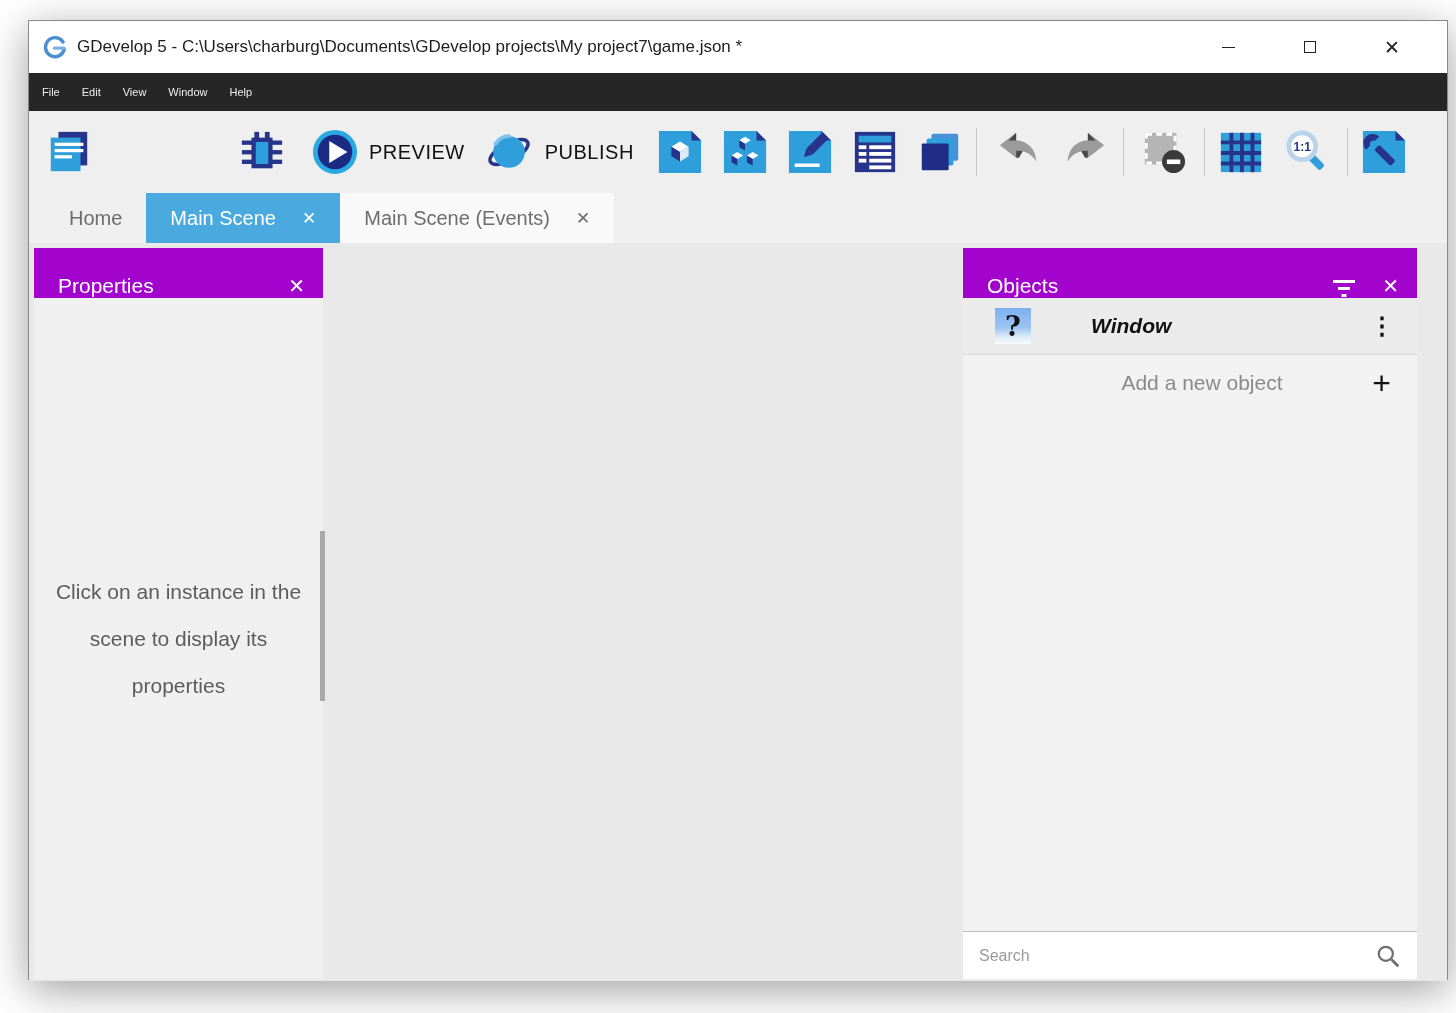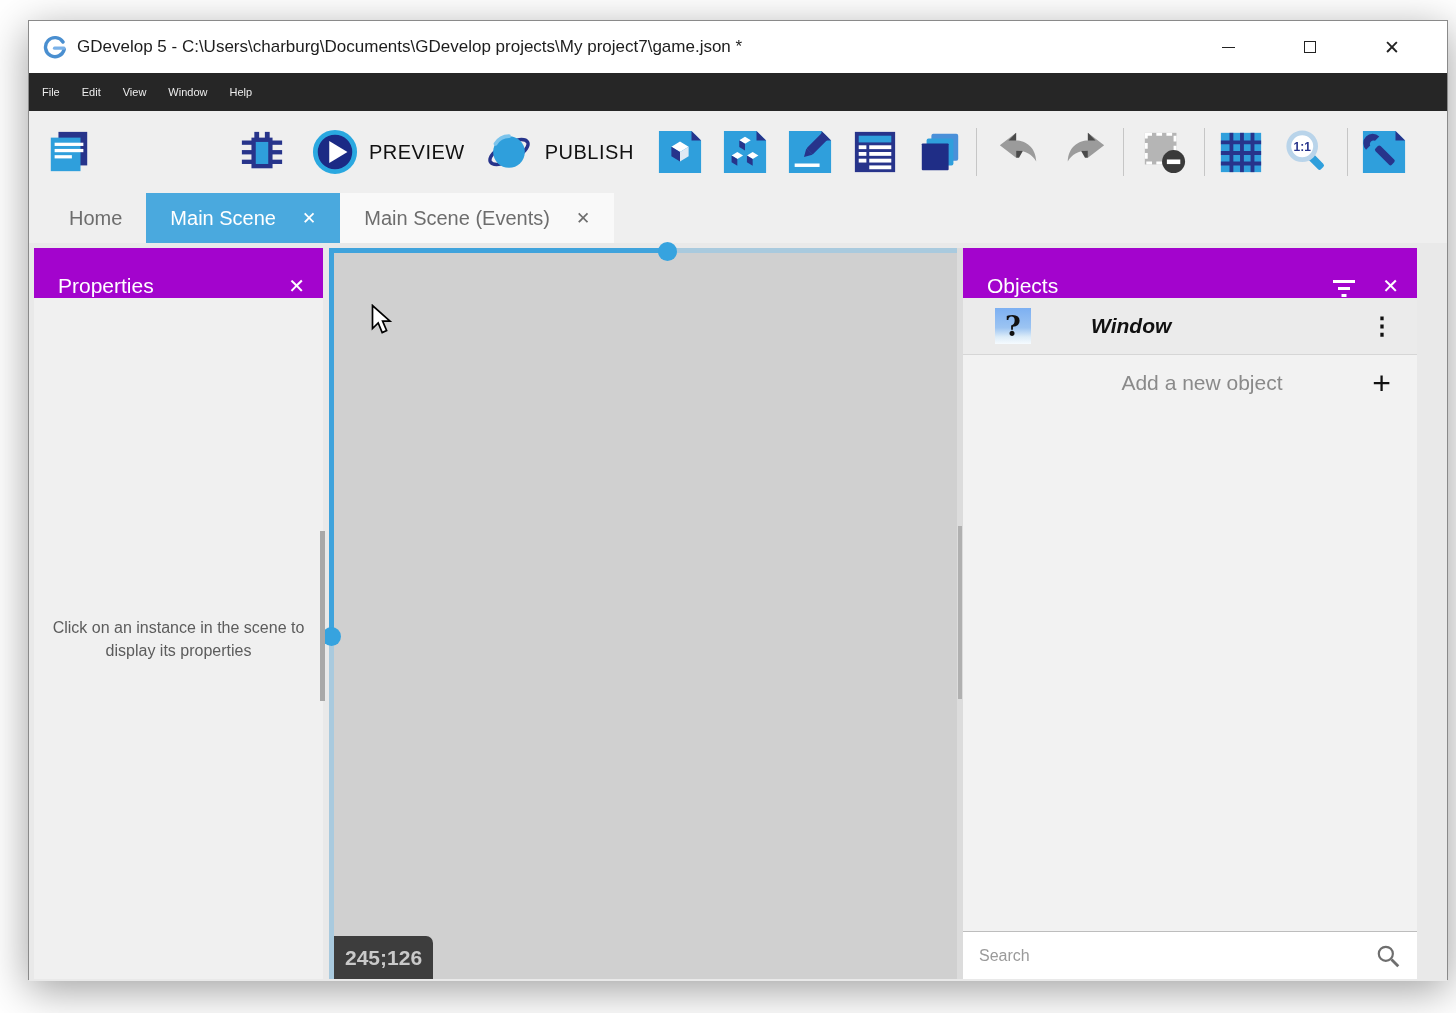--- a/index.html
+++ b/index.html
@@ -41,21 +41,21 @@
 
   
   .content { position:relative; height:738px; background:#e9e9e9; }
 
   .panel-header { height:50px; background:#a304cd; color:#fff; display:flex; align-items:flex-end; }
   .panel-title { font-size:21px; margin-left:24px; }
   .ph-close { font-size:20px; color:#fff; margin-right:18px; }
 
   .props-panel { position:absolute; left:5px; top:5px; width:289px; height:731px; background:#f0f0f0; }
   .props-body { height:681px; display:flex; align-items:center; justify-content:center; }
-  .props-msg { width:256px; text-align:center; font-size:16px; line-height:23px; color:#5c5c5c; }
+  .props-msg { width:256px; text-align:center; font-size:21px; line-height:47px; color:#5c5c5c; }
 
   .canvas { position:absolute; left:300px; top:5px; width:634px; height:731px; background:#d0d0d0; }
   .cv-top-border { position:absolute; top:0; left:0; right:0; height:5px; display:flex; }
   .cv-top-border .solid { width:339px; background:#3fa3dc; }
   .cv-top-border .faded { flex:1; background:#a9cade; }
   .cv-left-border { position:absolute; top:0; left:0; bottom:0; width:5px; }
   .cv-left-border .solid { height:384px; background:#3fa3dc; }
   .cv-left-border .faded { height:347px; background:#a9cade; }
   .handle { position:absolute; width:19px; height:19px; border-radius:50%; background:#36a3df; }
   .handle-top { left:329px; top:-6px; }
@@ -319,41 +319,20 @@
     <div class="props-panel">
       <div class="panel-header">
         <span class="panel-title">Properties</span>
         <span class="ph-close" style="margin-left:auto">✕</span>
       </div>
       <div class="props-body">
         <div class="props-msg">Click on an instance in the scene to display its properties</div>
       </div>
     </div>
 
-    <div class="canvas">
-      <div class="cv-top-border">
-        <div class="solid"></div>
-          <div class="faded"></div>
-      </div>
-      <div class="cv-left-border">
-        <div class="solid"></div>
-          <div class="faded"></div>
-      </div>
-      <div class="handle handle-top"></div>
-      <div class="handle handle-left"></div>
-
-      <svg class="cursor-arrow" width="22" height="32" viewBox="0 0 22 32">
-        <path d="M1.5 1.5 L1.5 24.5 L7.2 19 L11.2 28.5 L15.6 26.5 L11.6 17.2 L19 17.2 Z" fill="#fff" stroke="#000" stroke-width="1.7"></path>
-      </svg>
-
-      <div class="coord-badge">245;126</div>
-
-      <div class="cv-right-track"></div>
-      <div class="cv-right-thumb"></div>
-    </div>
 
     <div class="scroll-left-thumb"></div>
 
     <div class="objects-panel">
       <div class="panel-header obj-header">
         <span class="panel-title">Objects</span>
         <span class="ph-filter">
           <svg width="24" height="19" viewBox="0 0 24 19">
             <rect x="1" y="1" width="22" height="3" fill="#fff"></rect>
             <rect x="6" y="8" width="12" height="3" fill="#fff"></rect>

